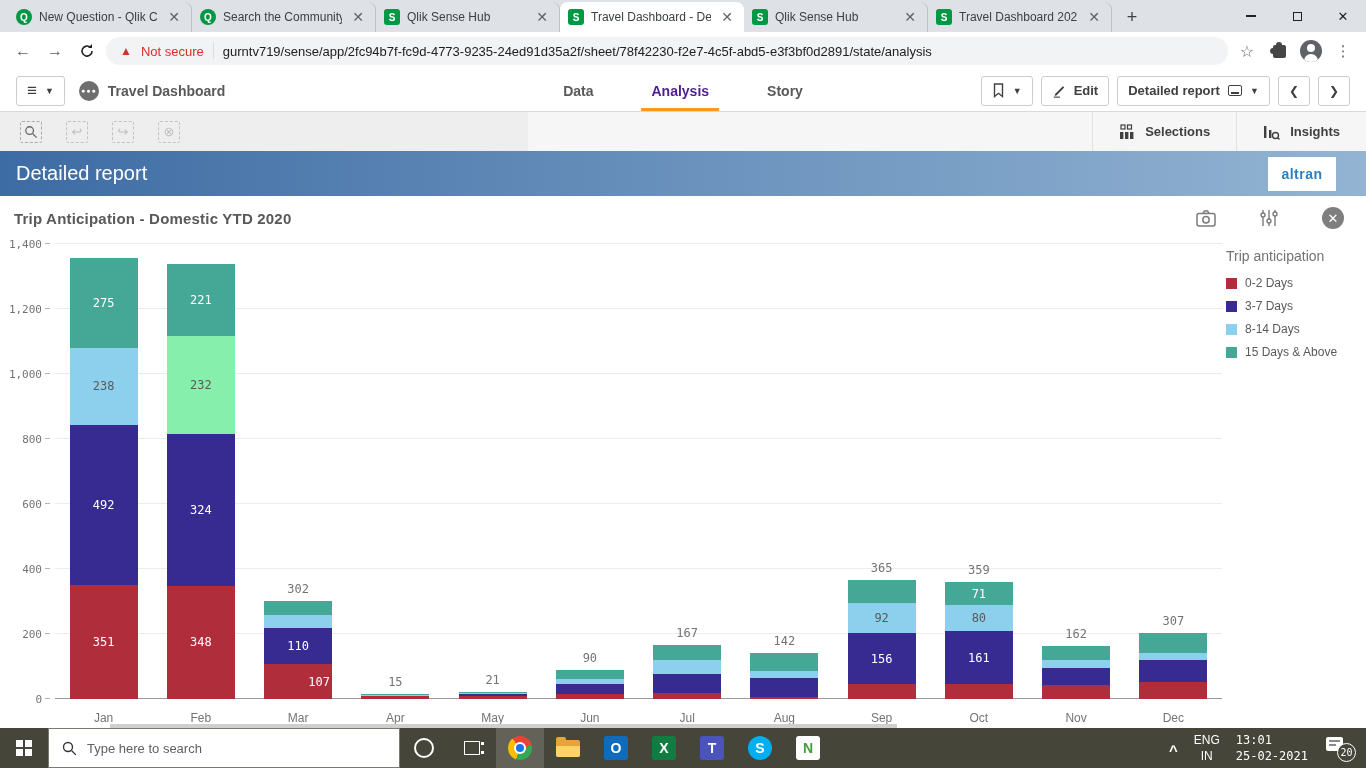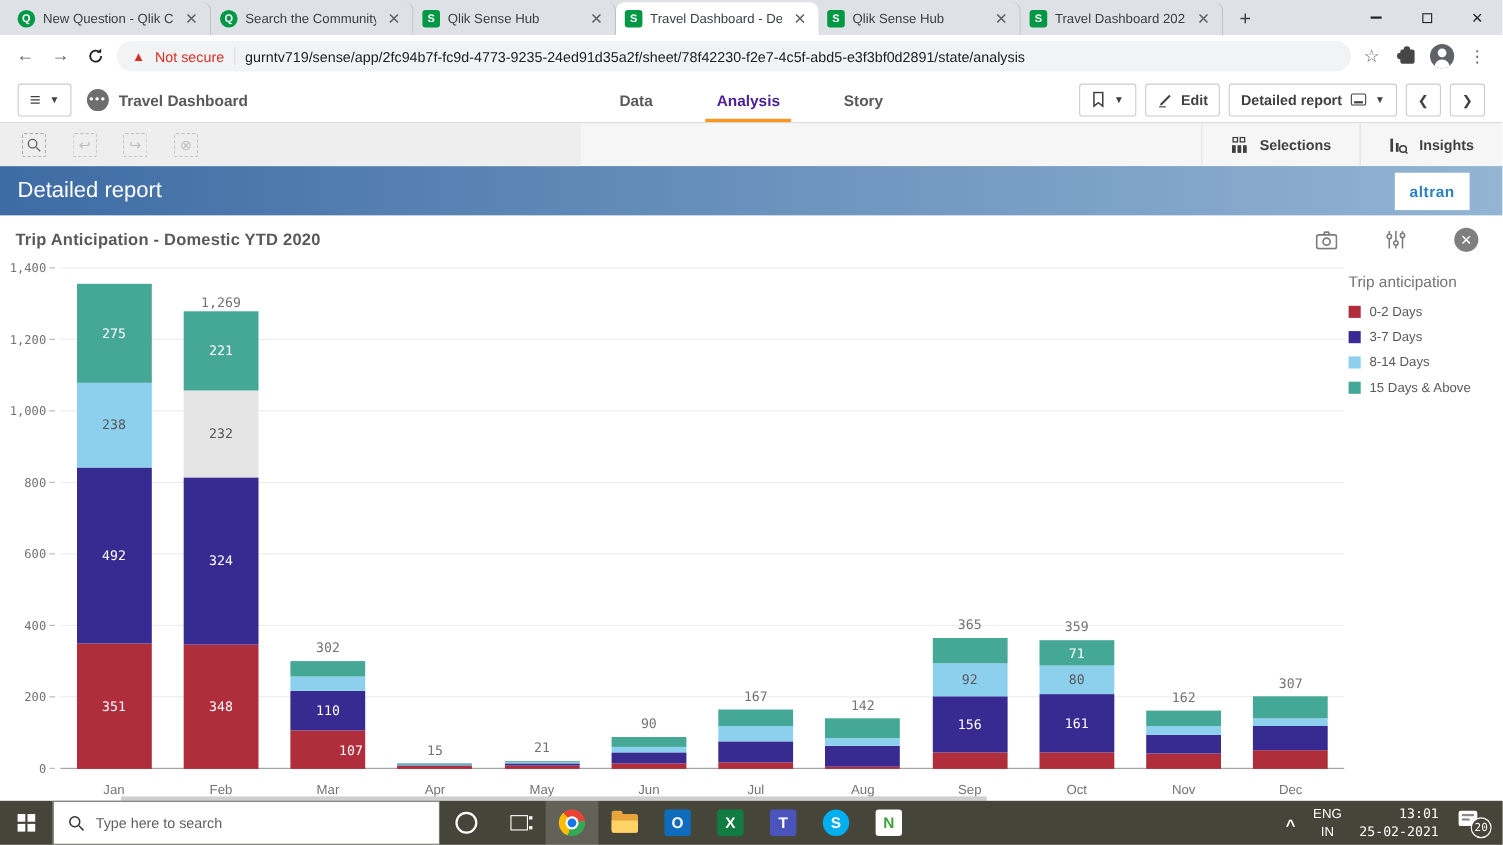--- a/index.html
+++ b/index.html
@@ -133,21 +133,21 @@
   .appsq { width:24px; height:24px; border-radius:3px; color:#fff; font-weight:bold; font-size:14px;
            display:flex; align-items:center; justify-content:center; }
   .outlook-ico { background:#0f6cbd; } .outlook-ico::after { content:"O"; }
   .excel-ico { background:#107c41; } .excel-ico::after { content:"X"; }
   .teams-ico { background:#4b53bc; } .teams-ico::after { content:"T"; }
   .skype-ico { background:#00aff0; border-radius:50%; } .skype-ico::after { content:"S"; }
   .npp-ico { background:#fff; color:#3fa037; } .npp-ico::after { content:"N"; }
   .tright { margin-left:auto; display:flex; align-items:center; gap:16px; padding-right:12px; color:#fff; }
   .tray-caret { font-size:15px; font-weight:bold; transform:translateY(2px); }
   .twoline { font-size:12px; line-height:1.35; text-align:center; }
-  .clock { text-align:right; }
+  .clock { text-align:left; }
   .notif { position:relative; width:30px; height:24px; }
   .notif-box { position:absolute; left:2px; top:1px; width:17px; height:14px; background:#fff; border-radius:2px; }
   .notif-box::before { content:""; position:absolute; left:3px; top:3px; right:3px; height:1.6px; background:#8a8a8a; }
   .notif-box::after  { content:""; position:absolute; left:3px; top:7px; width:7px; height:1.6px; background:#8a8a8a; }
   .badge { position:absolute; right:-2px; bottom:-2px; width:19px; height:19px; border-radius:50%;
            border:1.5px solid #fff; background:#45453a; color:#fff; font-size:10px;
            display:flex; align-items:center; justify-content:center; }
   svg { display:block; }
 </style>
 </head>
@@ -392,21 +392,21 @@
           <div class="bgroup">
             <span class="total num" style="bottom: 417.425px;">1,269</span>
             <span class="mlab">Feb</span>
             <div class="bstack">
               <div class="seg" style="height: 113.1px; background: rgb(176, 45, 60);">
                 <span class="slab num" style="color: rgb(255, 255, 255);">348</span>
               </div>
               <div class="seg" style="height: 152.1px; background: rgb(55, 42, 144);">
                 <span class="slab num" style="color: rgb(255, 255, 255);">324</span>
               </div>
-              <div class="seg" style="height: 79px; background: #e5e5e5;">
+              <div class="seg" style="height: 98px; background: #86efac;">
                 <span class="slab num" style="color: rgb(89, 89, 89);">232</span>
               </div>
               <div class="seg" style="height: 71.825px; background: rgb(69, 167, 149);">
                 <span class="slab num" style="color: rgb(255, 255, 255);">221</span>
               </div>
             </div>
           </div>
           <div class="bgroup">
             <span class="total num" style="bottom: 103.15px; text-align: center;">302</span>
             <span class="mlab">Mar</span>

